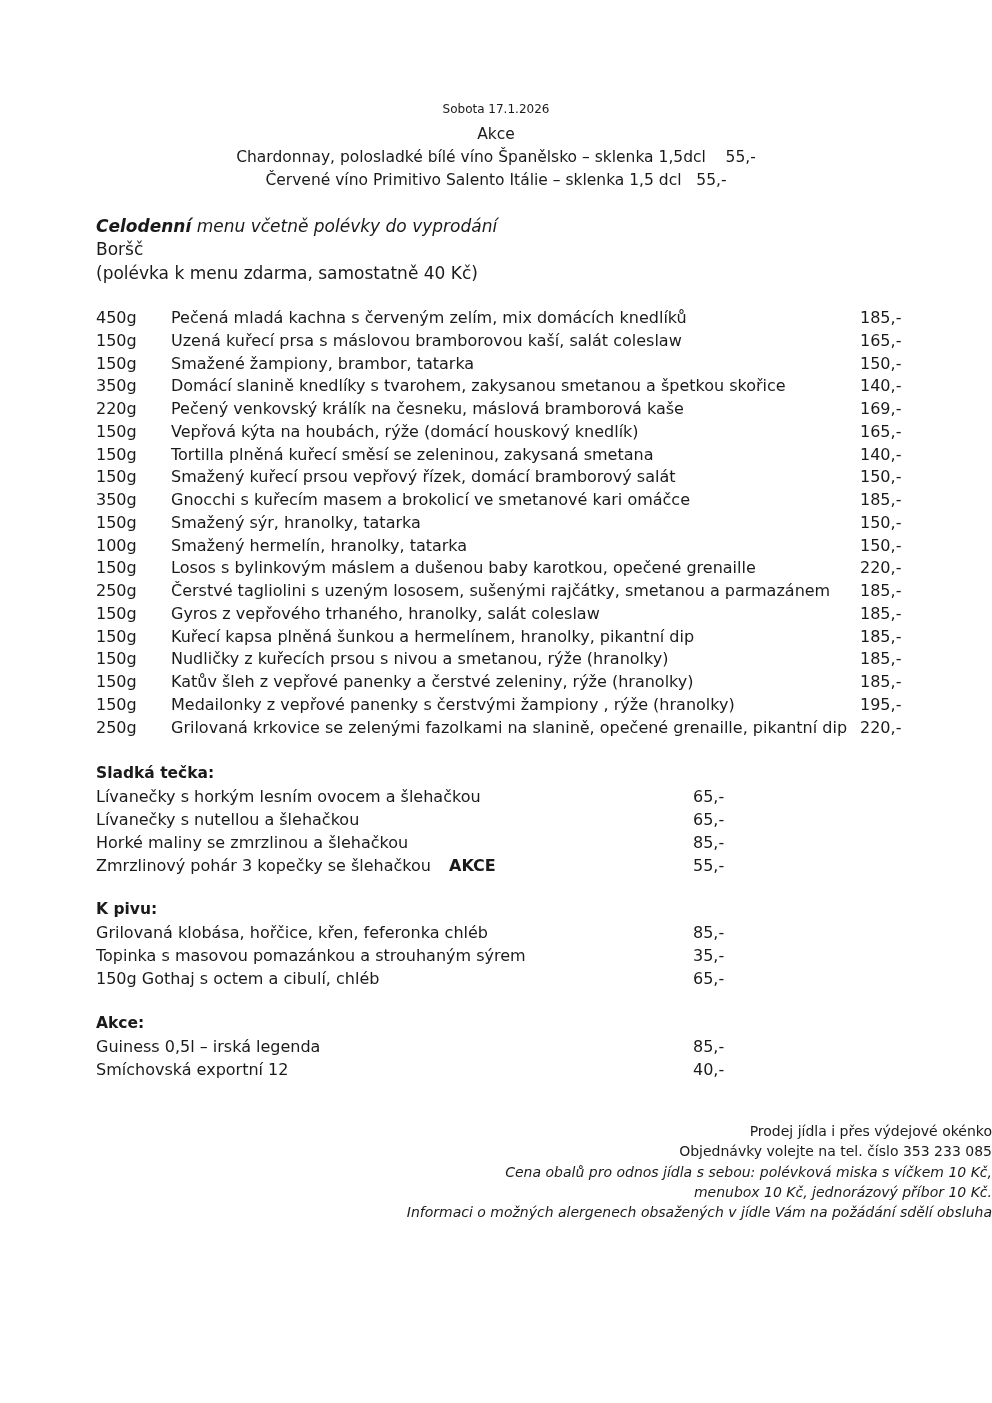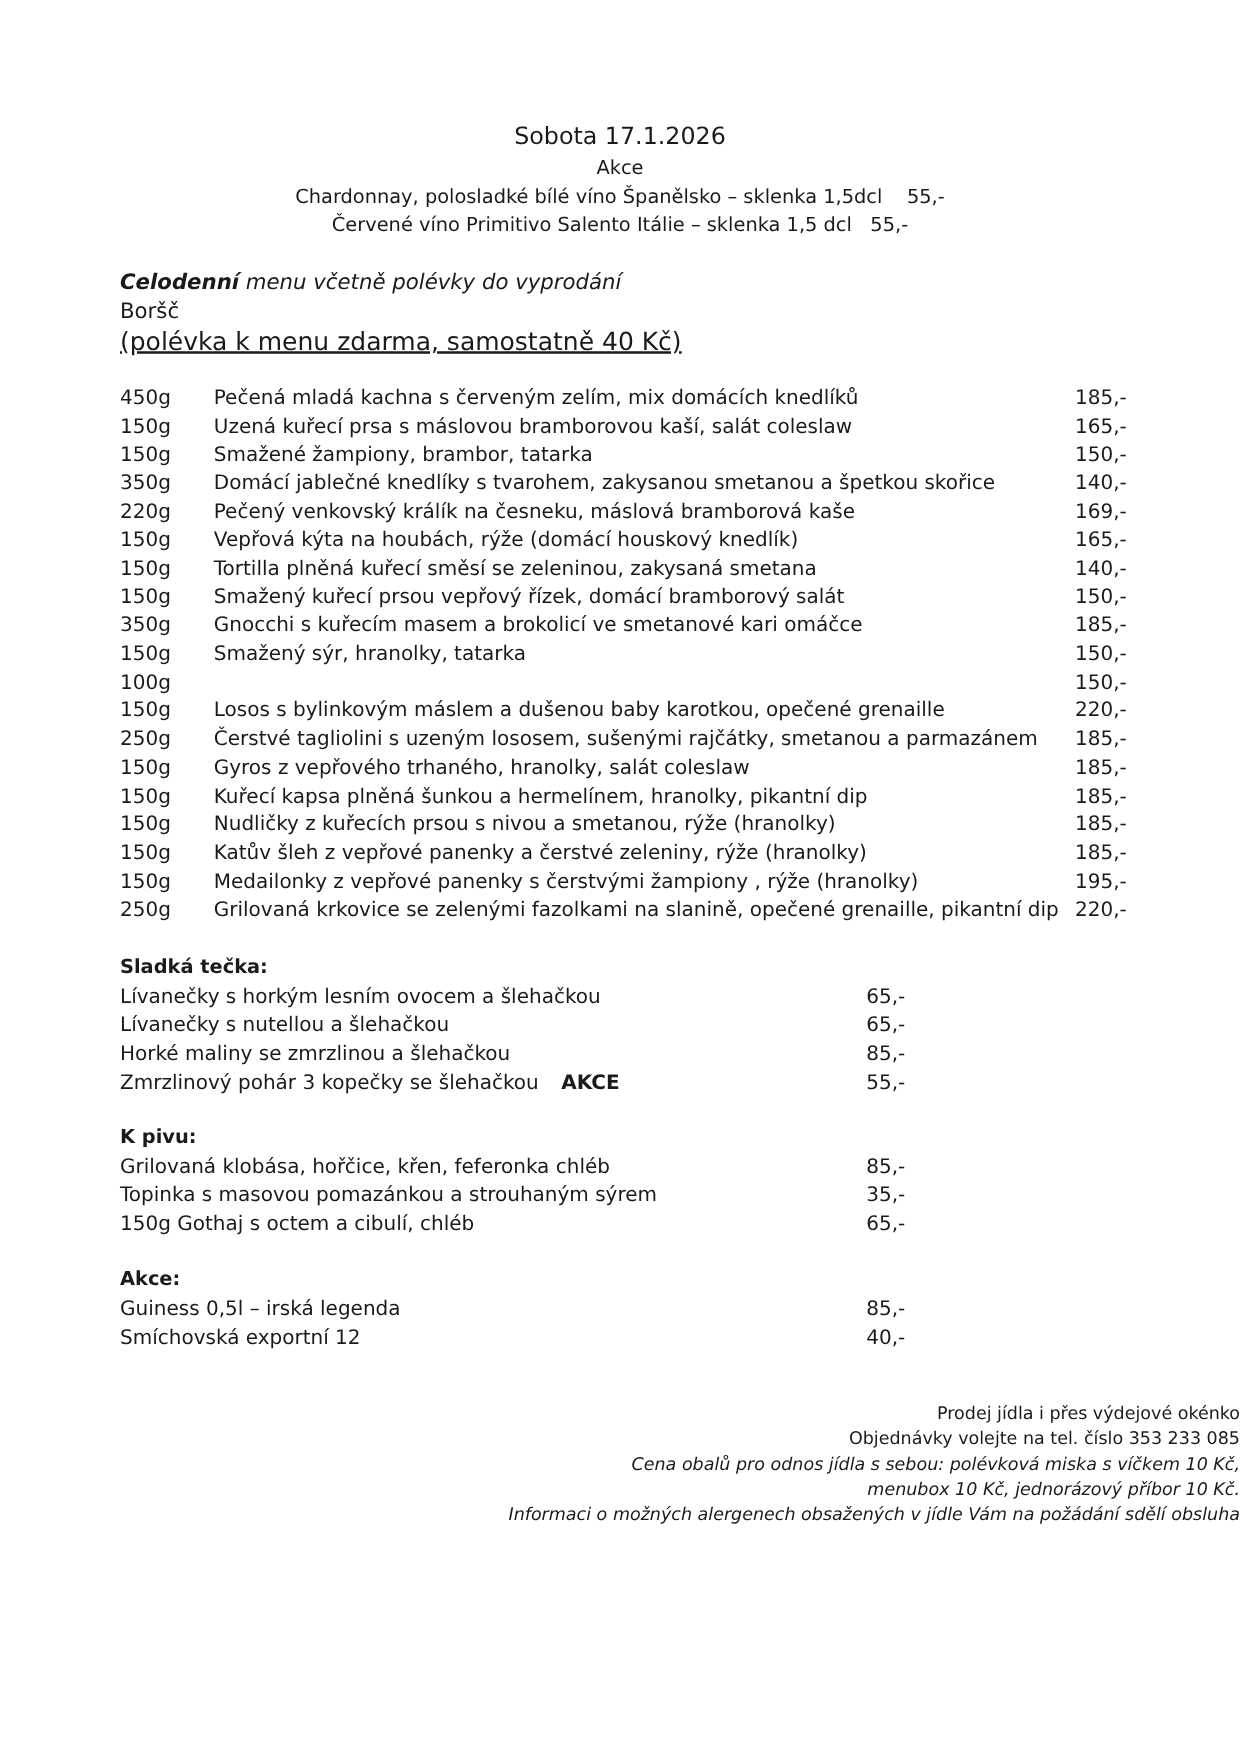--- a/index.html
+++ b/index.html
@@ -4,28 +4,28 @@
 <style>
   html, body { margin: 0; padding: 0; background: #ffffff; }
   body {
     width: 992px; height: 1403px; position: relative; overflow: hidden;
     font-family: "DejaVu Sans", "Liberation Sans", sans-serif;
     color: #1a1a1a;
   }
   .page { position: absolute; left: 0; top: 0; width: 992px; height: 1403px; }
 
   .header { position: absolute; left: 0; top: 95px; width: 992px; text-align: center; }
-  .header .title { font-size: 19px; line-height: 28px; text-align: center; }
+  .header .title { font-size: 12px; line-height: 28px; text-align: center; }
   .header .sub { font-size: 15.5px; line-height: 23px; }
 
   .daily { position: absolute; left: 96px; top: 214px; }
   .daily .heading { font-size: 17px; line-height: 24px; font-style: italic; }
   .daily .heading b { font-weight: bold; }
   .daily .soup { font-size: 17px; line-height: 22px; }
-  .daily .note { font-size: 20px; line-height: 26px; text-decoration: underline; }
+  .daily .note { font-size: 17px; line-height: 26px; }
 
   .menu { position: absolute; left: 96px; top: 307px; width: 820px; }
   .row { position: relative; height: 22.75px; font-size: 16px; line-height: 22.75px; white-space: nowrap; }
   .row .w { position: absolute; left: 0; }
   .row .n { position: absolute; left: 75px; }
   .row .p { position: absolute; left: 764px; }
 
   .section { position: absolute; left: 96px; width: 640px; }
   .section .sh { font-size: 15.5px; line-height: 23px; font-weight: bold; }
   .section .it { position: relative; height: 23px; font-size: 16px; line-height: 23px; white-space: nowrap; }
@@ -65,21 +65,21 @@
         <span class="n">Uzená kuřecí prsa s máslovou bramborovou kaší, salát coleslaw</span>
         <span class="p">165,-</span>
       </div>
       <div class="row">
         <span class="w">150g</span>
         <span class="n">Smažené žampiony, brambor, tatarka</span>
         <span class="p">150,-</span>
       </div>
       <div class="row">
         <span class="w">350g</span>
-        <span class="n">Domácí jablečné knedlíky s tvarohem, zakysanou smetanou a špetkou skořice</span>
+        <span class="n">Domácí slanině knedlíky s tvarohem, zakysanou smetanou a špetkou skořice</span>
         <span class="p">140,-</span>
       </div>
       <div class="row">
         <span class="w">220g</span>
         <span class="n">Pečený venkovský králík na česneku, máslová bramborová kaše</span>
         <span class="p">169,-</span>
       </div>
       <div class="row">
         <span class="w">150g</span>
         <span class="n">Vepřová kýta na houbách, rýže (domácí houskový knedlík)</span>
@@ -100,20 +100,21 @@
         <span class="n">Gnocchi s kuřecím masem a brokolicí ve smetanové kari omáčce</span>
         <span class="p">185,-</span>
       </div>
       <div class="row">
         <span class="w">150g</span>
         <span class="n">Smažený sýr, hranolky, tatarka</span>
         <span class="p">150,-</span>
       </div>
       <div class="row">
         <span class="w">100g</span>
+        <span class="n">Smažený hermelín, hranolky, tatarka</span>
         <span class="p">150,-</span>
       </div>
       <div class="row">
         <span class="w">150g</span>
         <span class="n">Losos s bylinkovým máslem a dušenou baby karotkou, opečené grenaille</span>
         <span class="p">220,-</span>
       </div>
       <div class="row">
         <span class="w">250g</span>
         <span class="n">Čerstvé tagliolini s uzeným lososem, sušenými rajčátky, smetanou a parmazánem</span>

